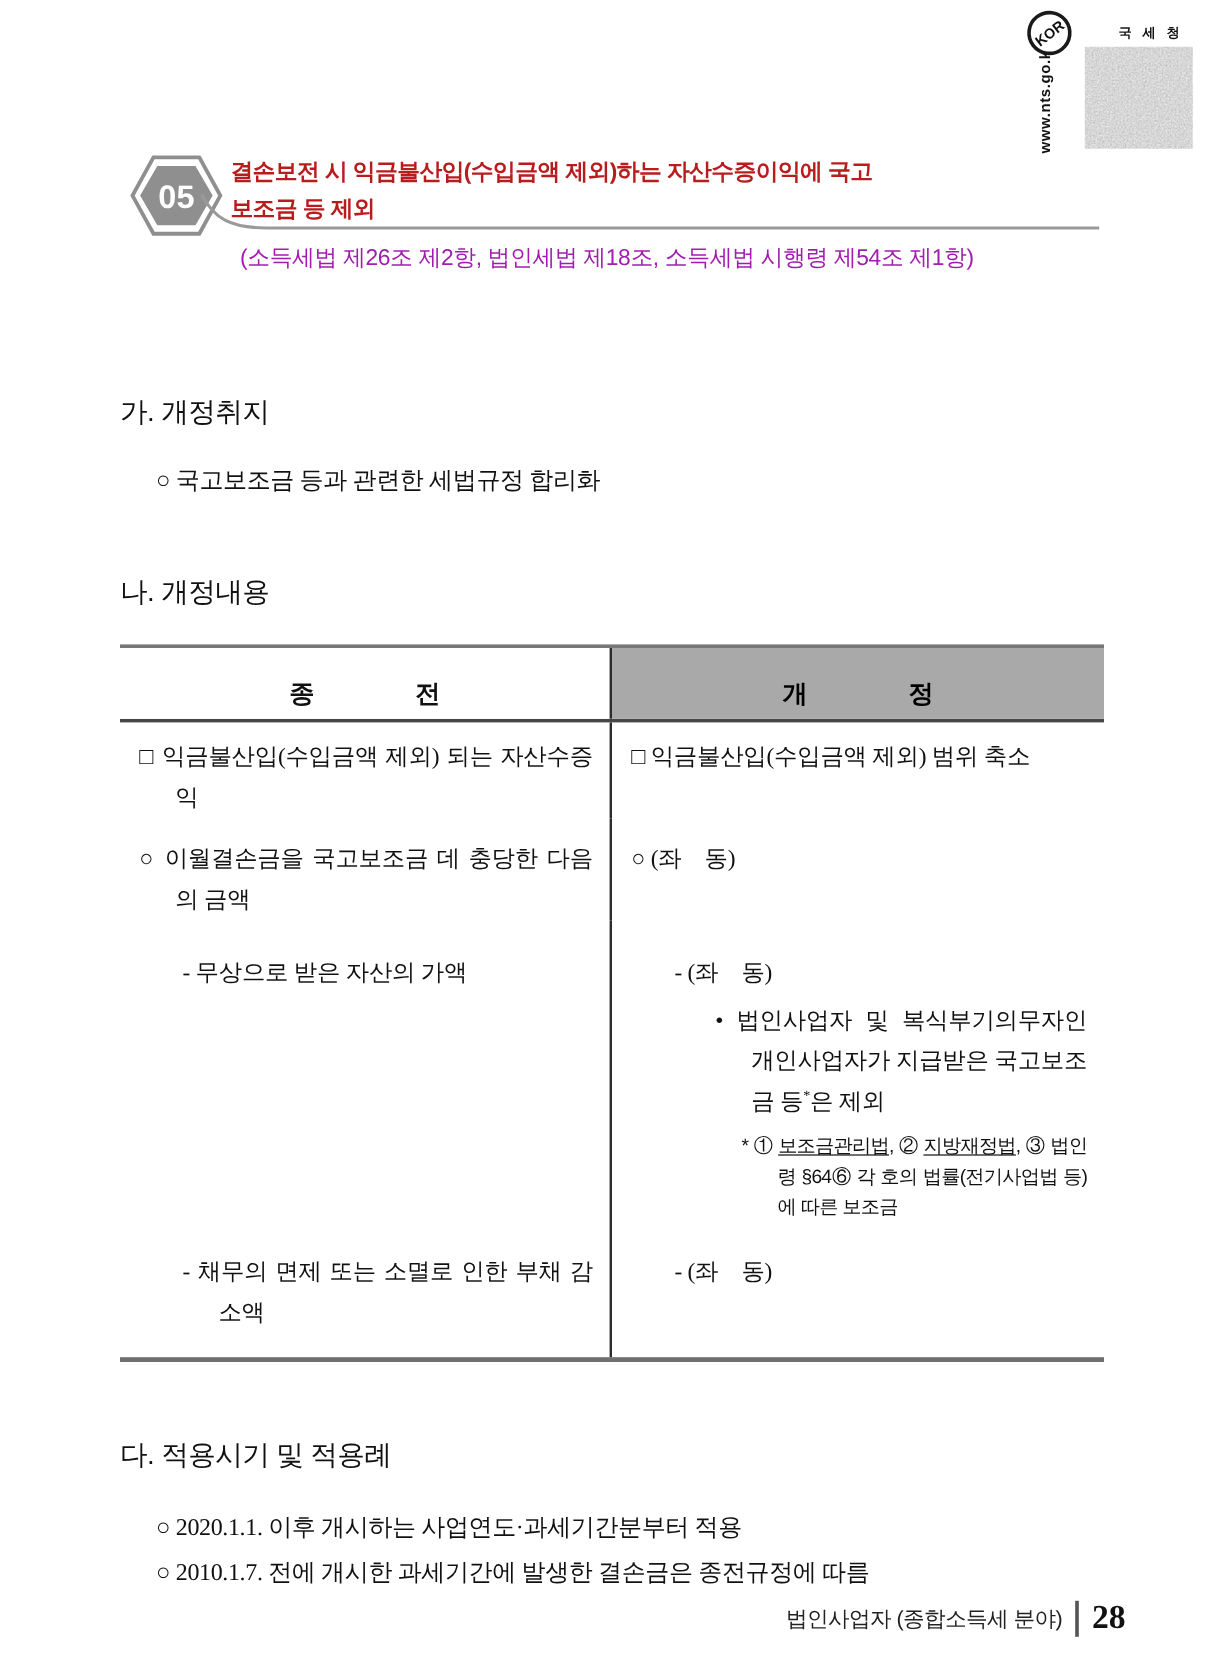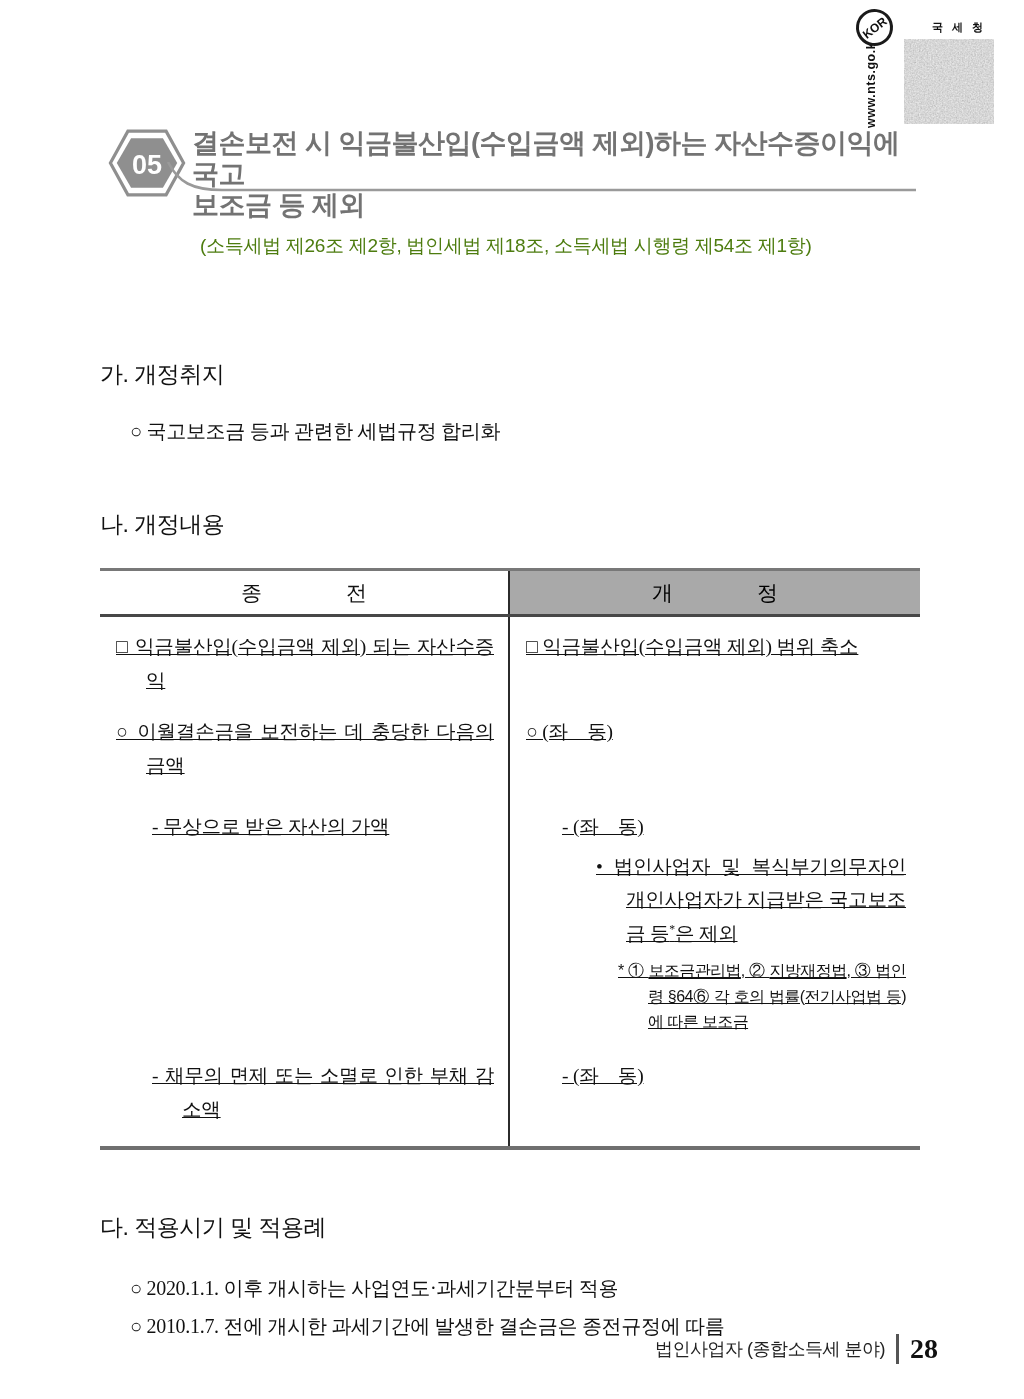--- a/index.html
+++ b/index.html
@@ -30,47 +30,47 @@
     transform:rotate(-38deg); z-index:2;
     font-family:"Liberation Sans", sans-serif; font-weight:bold; font-size:12px;
   }
 
   
   .doc-header { position:relative; margin:128px 104px 0 100px; min-height:96px; }
   .badge-svg { position:absolute; left:6px; top:0; }
   .underline-svg { position:absolute; left:58px; top:34px; }
   .doc-title {
     margin-left:92px; font-family:"Liberation Sans", sans-serif; font-weight:bold;
-    font-size:27px; line-height:31px; letter-spacing:-0.5px; color:#737373;
+    font-size:19px; line-height:31px; letter-spacing:-0.5px; color:#b91c1c;
   }
   .doc-subtitle {
     margin-left:100px; margin-top:12px; font-family:"Liberation Sans", sans-serif;
-    font-size:19px; letter-spacing:-0.3px; color:#4d7c0f;
+    font-size:19px; letter-spacing:-0.3px; color:#a21caf;
   }
 
   
   .content { margin:0 104px 0 100px; }
   .sec-heading {
     font-family:"Liberation Sans", sans-serif; font-weight:500; font-size:23px;
     letter-spacing:-0.5px; color:#111;
   }
   .sec-a { margin-top:100px; }
   .sec-item { margin-top:28px; margin-left:30px; font-size:20px; letter-spacing:-0.3px; }
   .sec-b { margin-top:64px; }
 
   
   .tbl { margin-top:28px; border-top:3px solid #787878; border-bottom:4px solid #6f6f6f; }
   .tbl-head { display:grid; grid-template-columns:1fr 1fr; border-bottom:3px solid #474747; }
   .th {
-    text-align:center; padding:8px 0 7px; font-family:"Liberation Sans", sans-serif;
-    font-weight:normal; font-size:21px;
+    text-align:center; padding:24px 0 7px; font-family:"Liberation Sans", sans-serif;
+    font-weight:bold; font-size:21px;
   }
   .th-before { background:#ffffff; color:#111; border-right:2px solid #2b2b2b; }
   .th-after  { background:#a9a9a9; color:#000000; }
-  .tbl-body { display:grid; grid-template-columns:1fr 1fr;text-decoration:underline; }
+  .tbl-body { display:grid; grid-template-columns:1fr 1fr; }
   .td { padding:0 14px 0 16px; font-size:19.5px; line-height:1.72; letter-spacing:-0.2px; }
   .td-left { border-right:2px solid #2b2b2b; }
   .cell-r1 { padding-top:13px; }
   .cell-r2 { padding-top:18px; }
   .cell-r3 { padding-top:28px; }
   .cell-r4 { padding-top:24px; padding-bottom:20px; }
   .td p { text-align:justify; padding-left:30px; text-indent:-30px; }
   .p-dash { margin-left:36px; }
   .p-center { text-align:center; padding-left:0; text-indent:0; margin-top:8px; }
   .p-bullet { margin-left:70px; padding-left:17px; text-indent:-17px; margin-top:6px; }
@@ -151,21 +151,21 @@
       <div class="tbl-body">
 
         <div class="td td-left cell-r1">
           <p>□ 익금불산입(수입금액 제외) 되는 자산수증익</p>
         </div>
         <div class="td cell-r1">
           <p>□ 익금불산입(수입금액 제외) 범위 축소</p>
         </div>
 
         <div class="td td-left cell-r2">
-          <p>○ 이월결손금을 보전하는 데 충당한 다음의 금액</p>
+          <p>○ 이월결손금을 국고보조금 데 충당한 다음의 금액</p>
         </div>
         <div class="td cell-r2">
           <p>○ (좌 동)</p>
         </div>
 
         <div class="td td-left cell-r3">
           <p class="p-dash">- 무상으로 받은 자산의 가액</p>
         </div>
         <div class="td cell-r3">
           <p class="p-dash">- (좌 동)</p>

